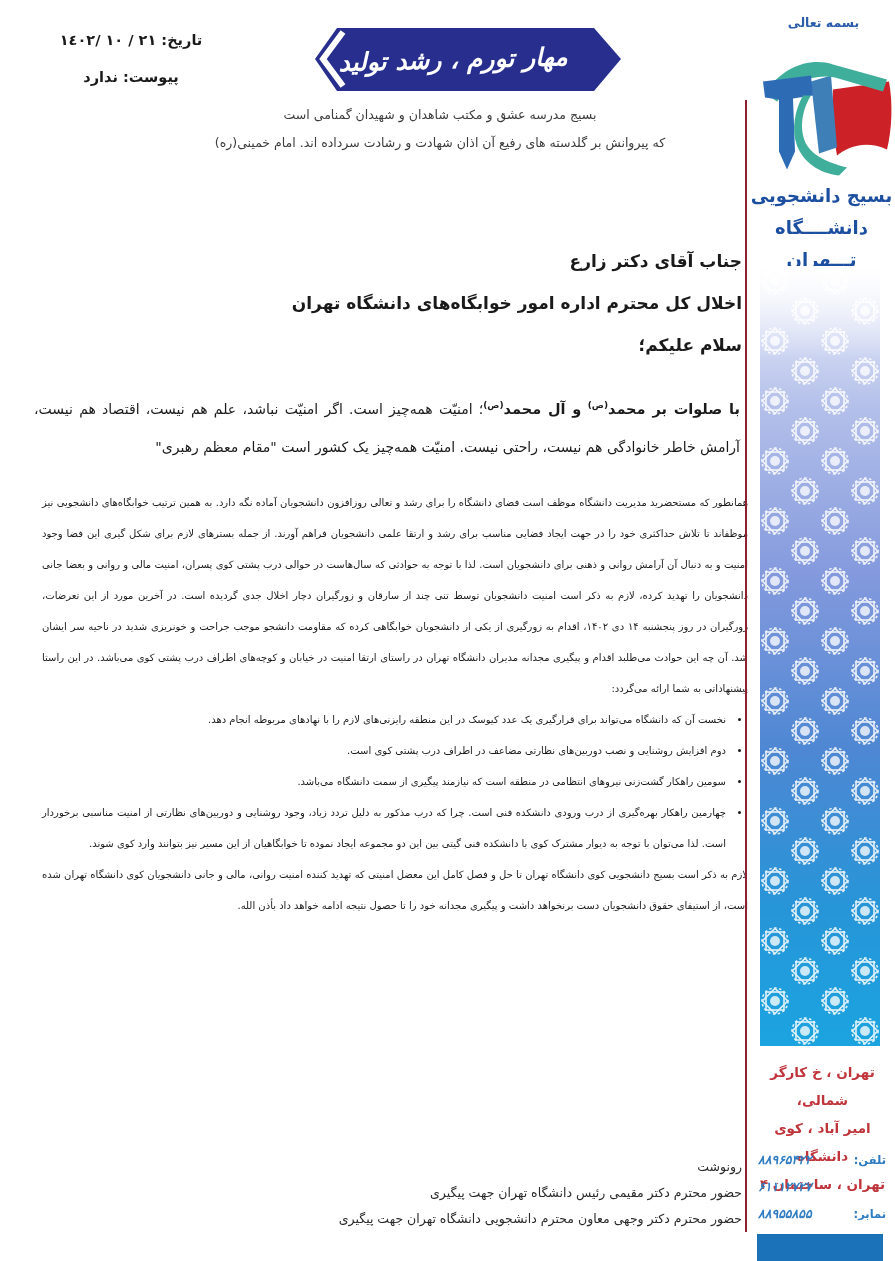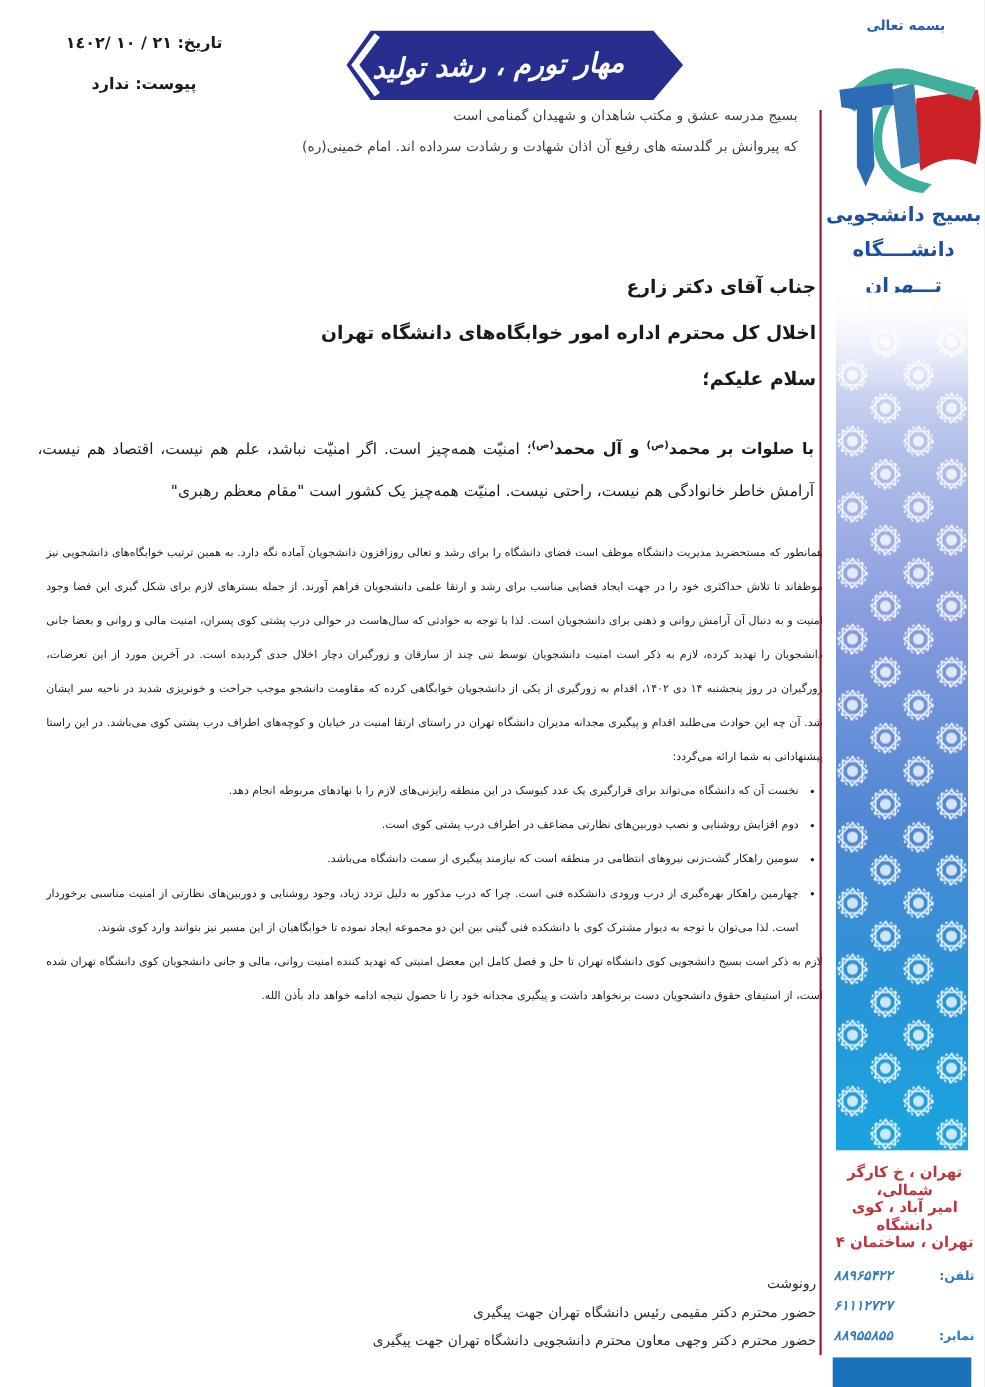--- a/index.html
+++ b/index.html
@@ -18,21 +18,21 @@
         font-weight:bold;font-size:14.5px;line-height:37px;}
 
   
   .banner{position:absolute;top:27px;left:297px;width:326px;height:65px;}
   .banner svg{position:absolute;inset:0;}
   .banner .slogan{position:absolute;inset:0;display:flex;align-items:center;justify-content:center;
         color:#fff;font-size:25px;font-weight:bold;font-style:italic;direction:rtl;
         transform:rotate(-1.5deg);letter-spacing:1px;padding-right:14px;}
 
   
-  .quote{position:absolute;top:91px;left:155px;width:570px;direction:rtl;
+  .quote{position:absolute;top:101px;left:155px;width:570px;direction:rtl;text-align:center;
         font-size:12.5px;line-height:28px;color:var(--quote-gray);}
 
   
   .recipient{position:absolute;top:240px;right:153px;left:34px;direction:rtl;text-align:right;
         font-weight:bold;font-size:17px;line-height:42px;}
 
   
   .salutation{position:absolute;top:386px;left:34px;width:706px;direction:rtl;text-align:justify;
         font-size:14px;line-height:38px;}
   .salutation b{font-size:14.5px;}
@@ -50,21 +50,21 @@
 
   
   .besmele{position:absolute;top:15px;left:752px;width:143px;text-align:center;direction:rtl;
       color:var(--besmele-blue);font-weight:bold;font-size:12.5px;letter-spacing:2px;}
   .rule-red{position:absolute;left:745px;top:100px;width:2px;height:1132px;background:var(--rule-red);}
   .logo{position:absolute;left:753px;top:50px;width:140px;height:128px;}
   .orgname{position:absolute;left:748px;top:180px;width:147px;text-align:center;direction:rtl;
       color:var(--org-blue);font-weight:bold;font-size:18px;line-height:32px;}
   .pattern{position:absolute;left:760px;top:266px;width:120px;height:780px;}
   .address{position:absolute;left:750px;top:1058px;width:145px;text-align:center;direction:rtl;
-      color:var(--address-red);font-weight:bold;font-size:13.5px;line-height:16px;}
+      color:var(--address-red);font-weight:bold;font-size:13.5px;line-height:28px;}
   .phones{position:absolute;left:758px;top:1152px;width:128px;font-size:12.5px;}
   .phone-row{direction:rtl;display:flex;justify-content:space-between;align-items:baseline;height:27px;}
   .p-label{color:var(--phone-blue);font-weight:bold;font-size:11.5px;}
   .p-num{color:var(--phone-blue);font-style:italic;font-weight:bold;letter-spacing:1px;}
   .footer-bar{position:absolute;left:757px;top:1234px;width:126px;height:27px;background:var(--footer-blue);}
 </style>
 </head>
 <body>
 
 <div class="page">

